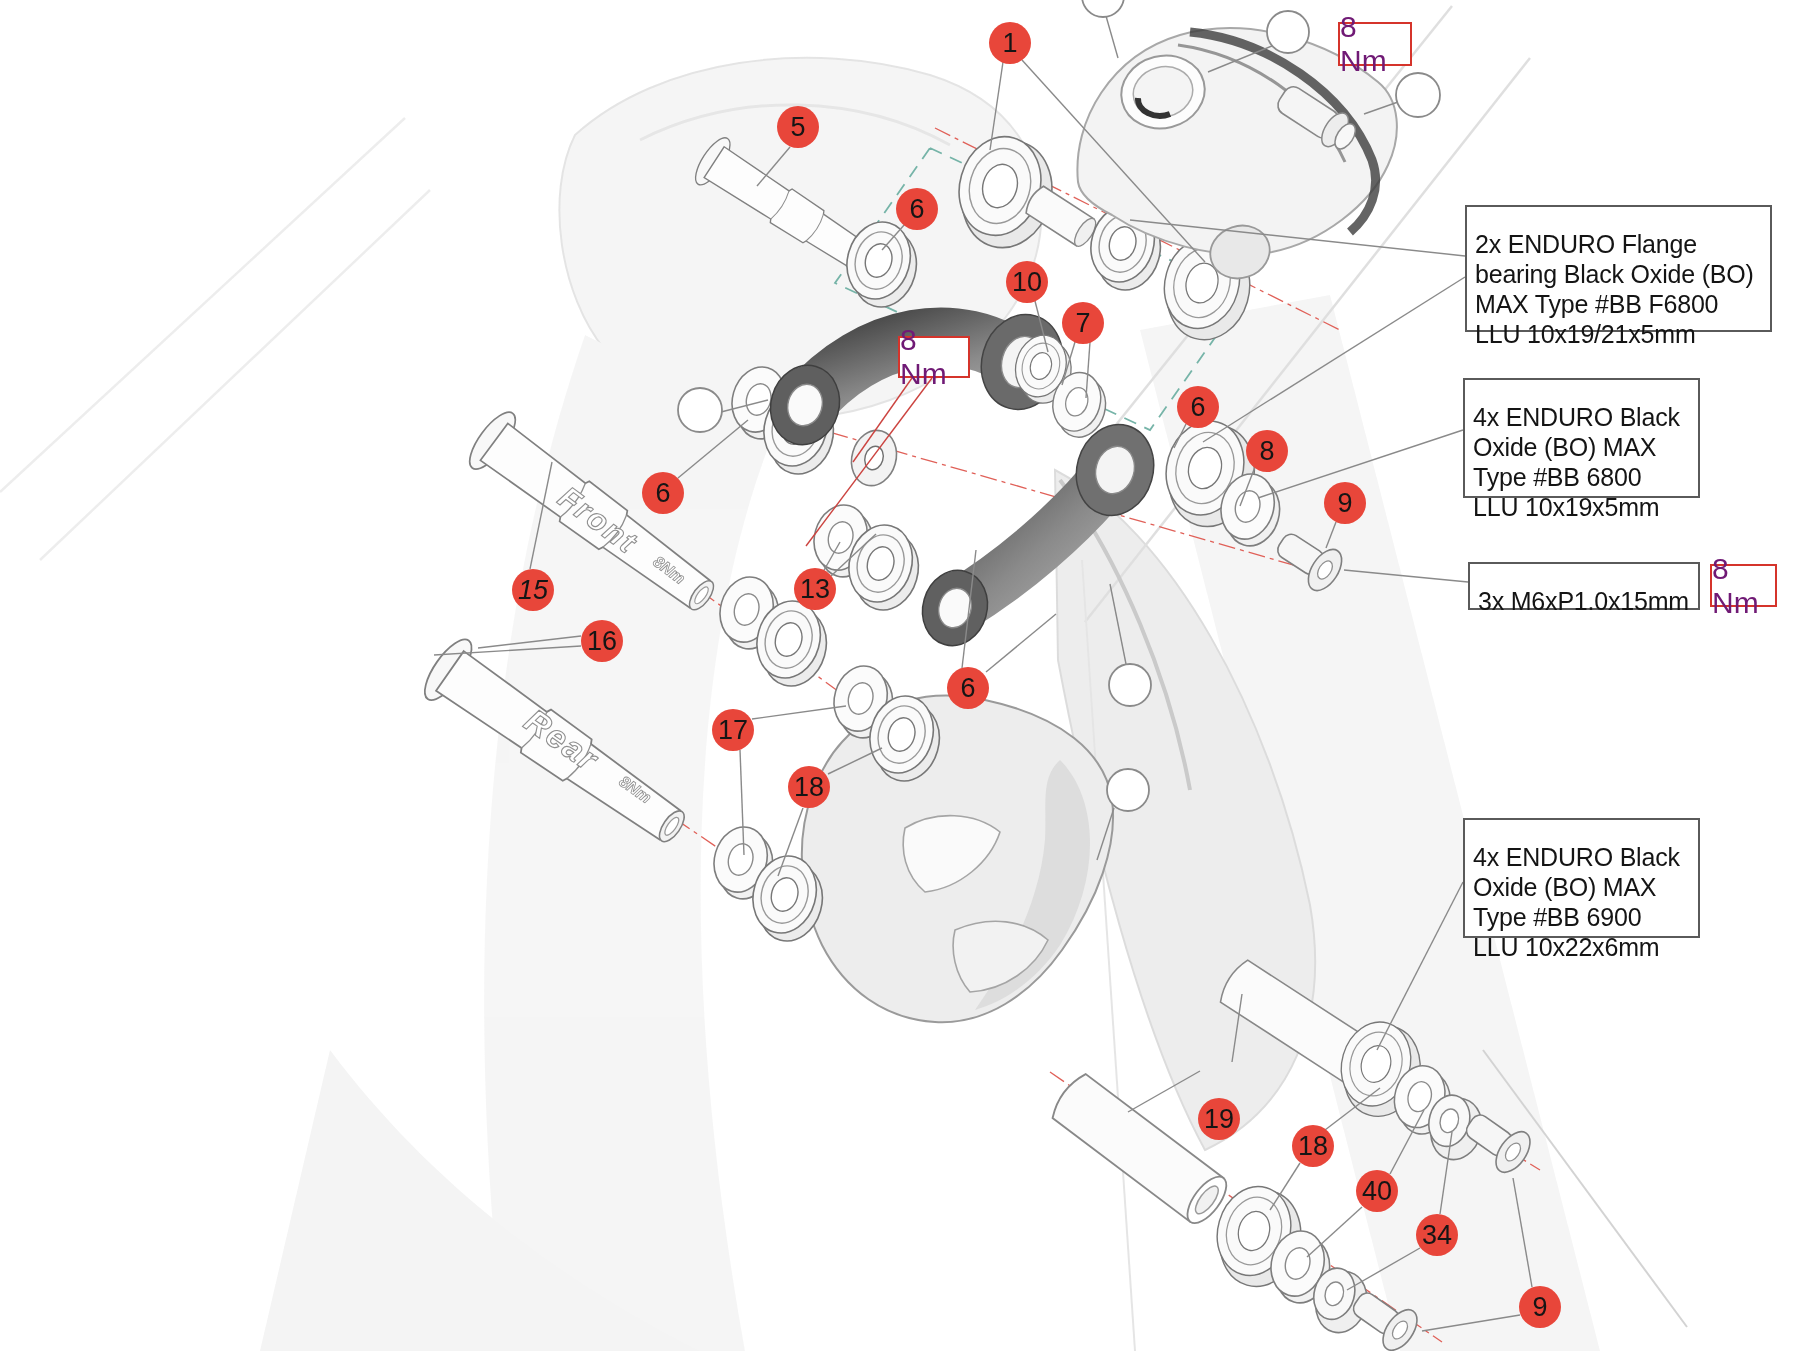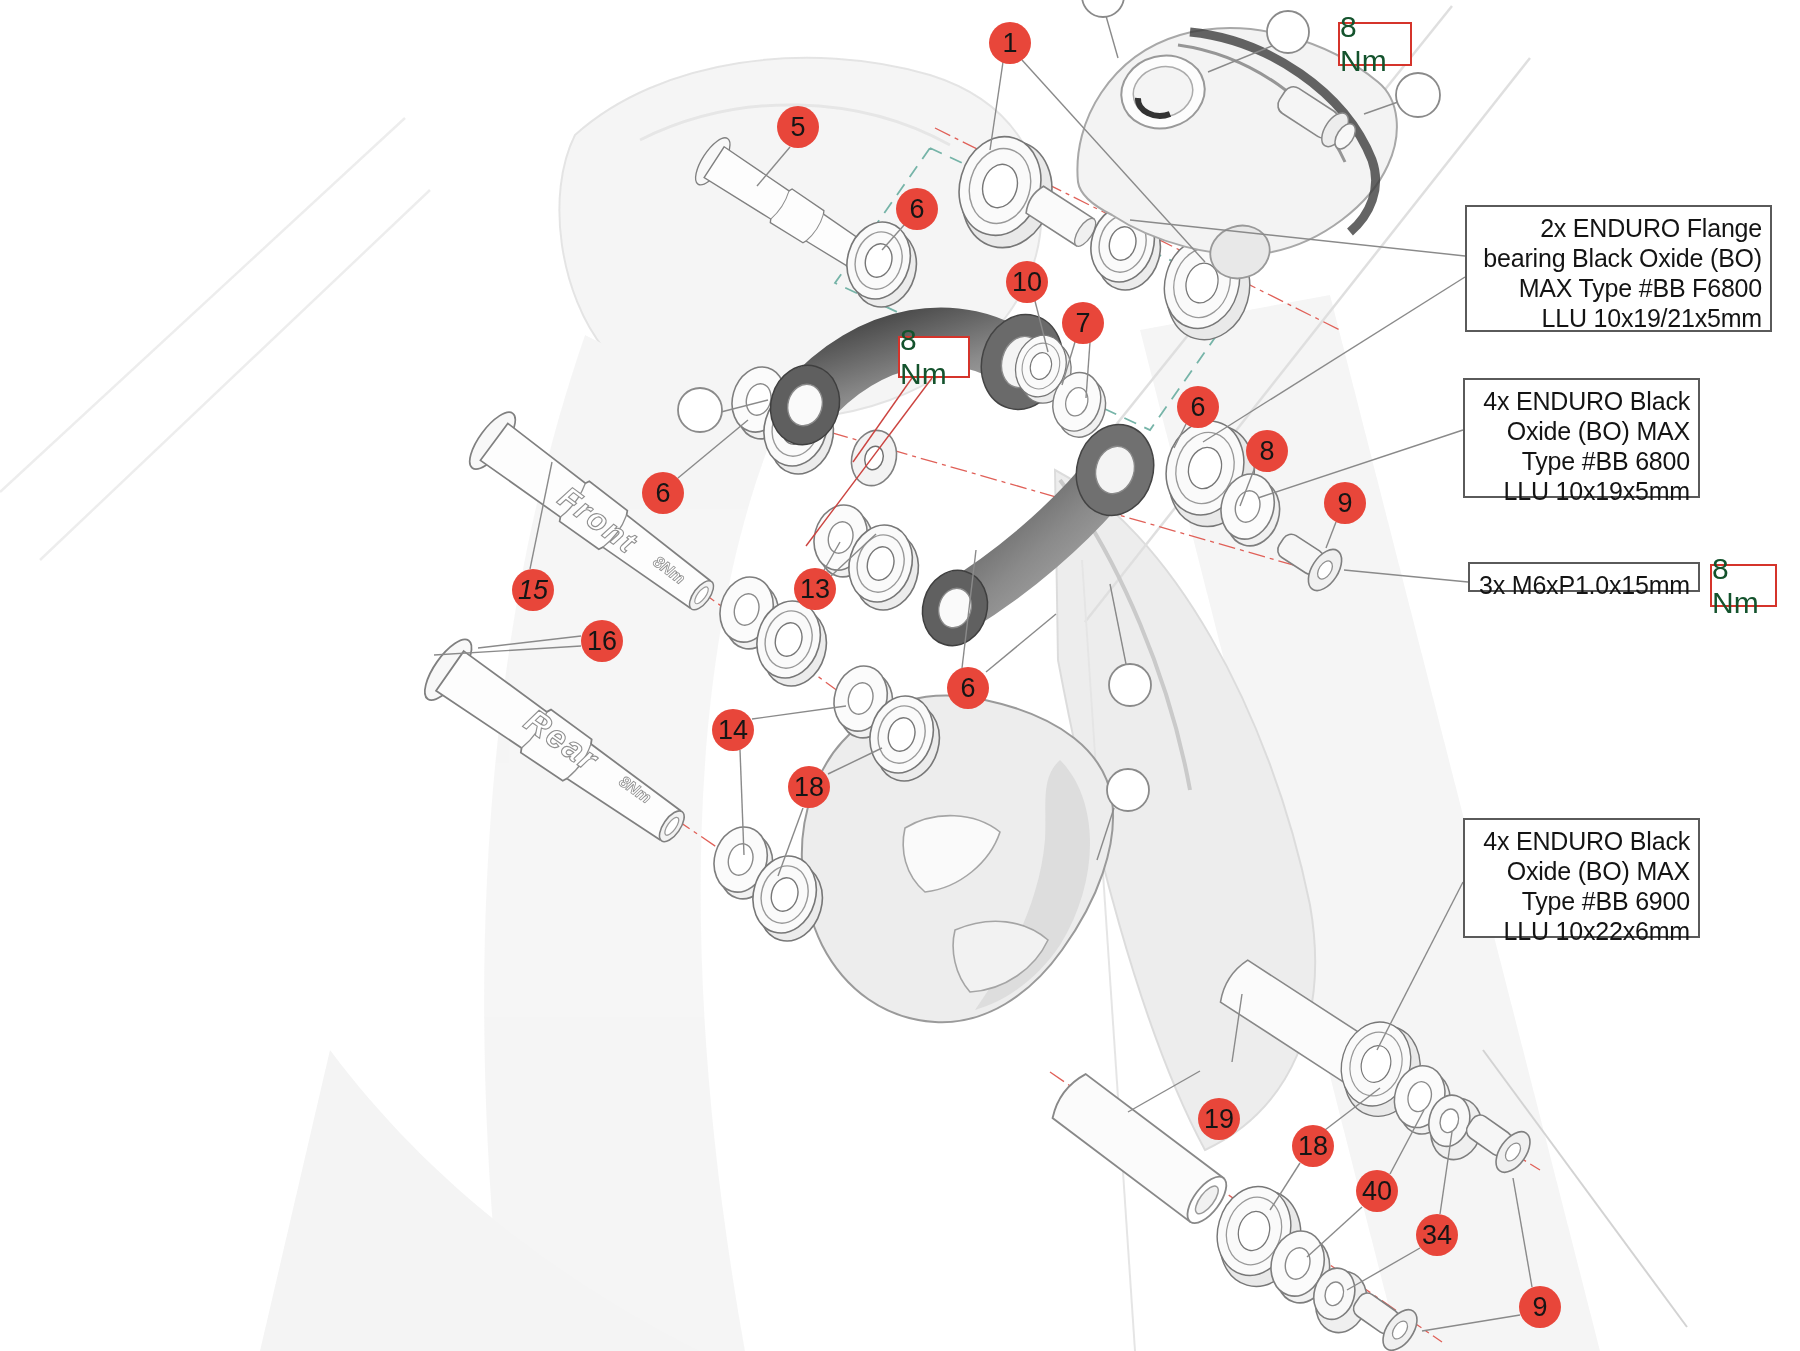--- a/index.html
+++ b/index.html
@@ -2,26 +2,26 @@
 <html><head>
 <meta charset="utf-8">
 <style>
   html,body{margin:0;padding:0;background:#ffffff;}
   .stage{position:relative;width:1800px;height:1351px;background:#fff;overflow:hidden;
          font-family:"Liberation Sans", sans-serif;}
   .art{position:absolute;left:0;top:0;}
   .callout{position:absolute;width:42px;height:42px;border-radius:50%;
            background:#e8463a;color:#151515;display:flex;align-items:center;justify-content:center;
            font-size:27px;line-height:1;z-index:5;}
-  .torque{position:absolute;border:2px solid #d5342b;color:#14532d;background:#fff;
+  .torque{position:absolute;border:2px solid #d5342b;color:#701a75;background:#fff;
           display:flex;align-items:center;justify-content:center;font-size:30px;z-index:5;
           box-sizing:border-box;}
   .note{position:absolute;border:2px solid #5a5a5a;background:#fff;color:#141414;
-        font-size:25px;line-height:30px;padding:6px 8px;white-space:pre-line;z-index:5;
-        box-sizing:border-box;letter-spacing:-0.2px;text-align:right;}
+        font-size:25px;line-height:30px;padding:22px 8px;white-space:pre-line;z-index:5;
+        box-sizing:border-box;letter-spacing:-0.2px;}
 </style>
 </head>
 <body>
 
 <div class="stage">
 
 <svg class="art" width="1800" height="1351" viewBox="0 0 1800 1351">
   <defs>
     <linearGradient id="gLink" x1="0" y1="0" x2="1" y2="1">
       <stop offset="0" stop-color="#474747"></stop>
@@ -312,21 +312,21 @@
 <div class="callout" style="left:896px;top:188px;">6</div>
 <div class="callout" style="left:1006px;top:261px;text-align:right;">10</div>
 <div class="callout" style="left:1062px;top:302px;">7</div>
 <div class="callout" style="left:642px;top:472px;">6</div>
 <div class="callout" style="left:794px;top:568px;">13</div>
 <div class="callout" style="left:512px;top:569px;font-style:italic;">15</div>
 <div class="callout" style="left:581px;top:620px;text-align:center;">16</div>
 <div class="callout" style="left:1177px;top:386px;">6</div>
 <div class="callout" style="left:1246px;top:430px;">8</div>
 <div class="callout" style="left:1324px;top:482px;">9</div>
-<div class="callout" style="left:712px;top:709px;">14</div>
+<div class="callout" style="left:712px;top:709px;">17</div>
 <div class="callout" style="left:788px;top:766px;">18</div>
 <div class="callout" style="left:947px;top:667px;">6</div>
 <div class="callout" style="left:1198px;top:1058px;margin-top:40px;">19</div>
 <div class="callout" style="left:1292px;top:1125px;">18</div>
 <div class="callout" style="left:1356px;top:1170px;">40</div>
 <div class="callout" style="left:1416px;top:1214px;">34</div>
 <div class="callout" style="left:1519px;top:1286px;">9</div>
 
 <div class="torque" style="left:1338px;top:22px;width:74px;height:44px;">8 Nm</div>
 <div class="torque" style="left:898px;top:336px;width:72px;height:42px;">8 Nm</div>

